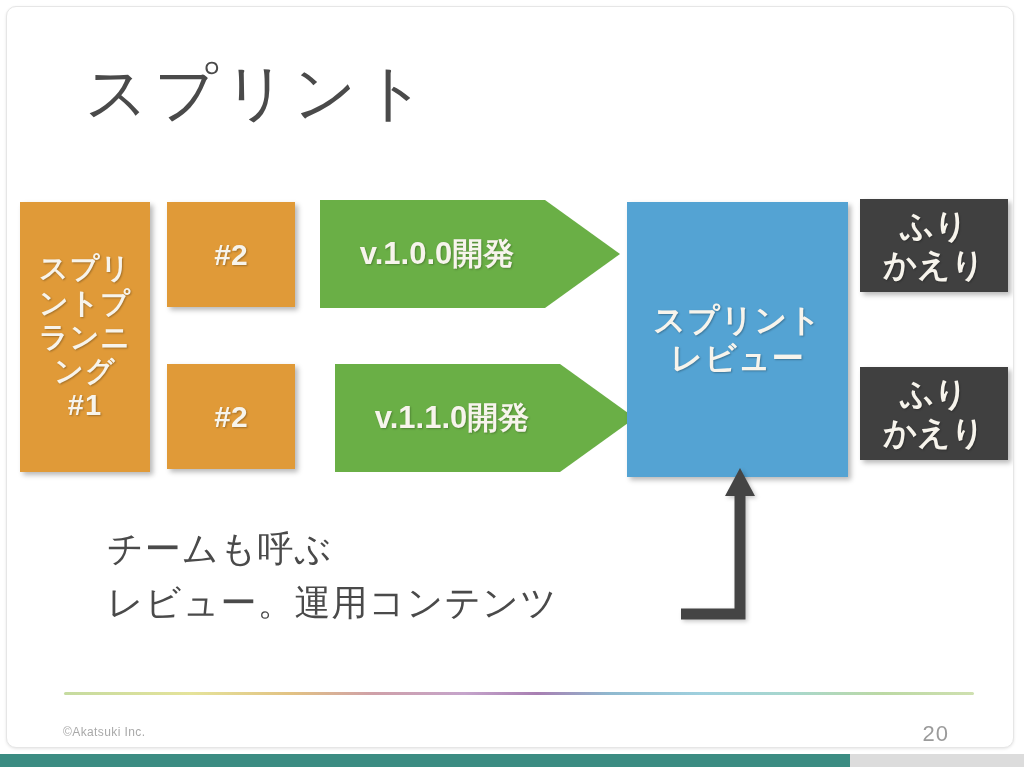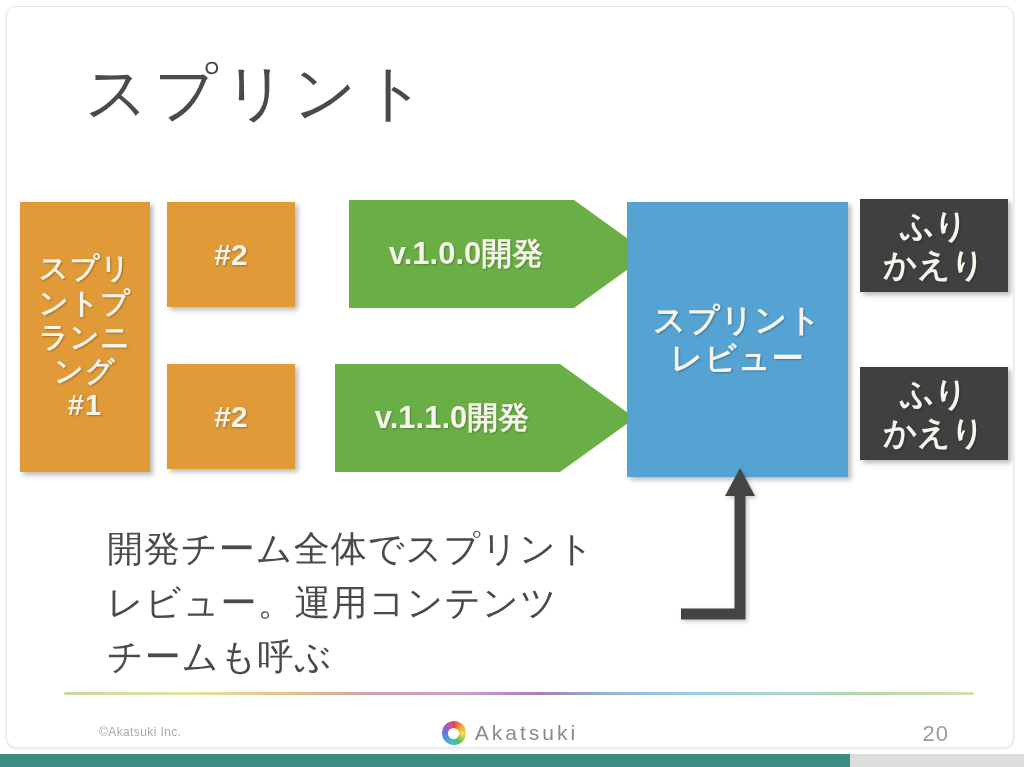--- a/index.html
+++ b/index.html
@@ -93,21 +93,21 @@
   }
   .green-arrow span {
     display: block;
     width: 78%;
     text-align: center;
     color: #f7f4ec;
     font-weight: bold;
     font-size: 31px;
     text-shadow: 1px 1px 2px rgba(0,0,0,0.25);
   }
-  #dev-arrow-1 { left: 313px; top: 193px; margin-left: 29px; }
+  #dev-arrow-1 { left: 313px; top: 193px; }
   #dev-arrow-2 { left: 328px; top: 357px; }
 
   
   #sprint-review {
     left: 620px; top: 195px;
     width: 221px; height: 275px;
     font-size: 32px;
     letter-spacing: 1px;
   }
 
@@ -156,21 +156,20 @@
       #bcd9a4 90%, #cfe0b0 100%);
     border-radius: 2px;
   }
 
   #copyright {
     position: absolute;
     left: 56px; top: 718px;
     font-size: 12px;
     color: #a9a9a9;
     letter-spacing: 0.4px;
-    margin-left: 36px;
   }
 
   #brand {
     position: absolute;
     left: 0; right: 0; top: 714px;
     display: flex;
     align-items: center;
     justify-content: center;
     gap: 9px;
   }
@@ -270,33 +269,28 @@
       <span style="white-space:pre-line;">ふり
 かえり</span>
     </div>
 
     <svg id="callout-arrow" viewBox="0 0 110 165">
       <path d="M14 152 L73 152 L73 28" stroke="#444444" stroke-width="11" fill="none" stroke-linecap="butt" stroke-linejoin="miter"></path>
       <path d="M73 6 L88 34 L58 34 Z" fill="#444444"></path>
     </svg>
 
     <div class="caption">
-      <div>開発チーム全体でスプリント</div>
+      <div>チームも呼ぶ</div>
       <div>レビュー。運用コンテンツ</div>
-      <div>チームも呼ぶ</div>
     </div>
 
     <div id="footer-rule"></div>
 
     <div id="copyright">©Akatsuki Inc.</div>
 
-    <div id="brand">
-      <div id="brand-logo"></div>
-      <div id="brand-name">Akatsuki</div>
-    </div>
 
     <div id="page-number">20</div>
 
   </div>
 
   <div id="progress-track">
     <div id="progress-fill" style="width: 83%;"></div>
   </div>
 
 </div>

